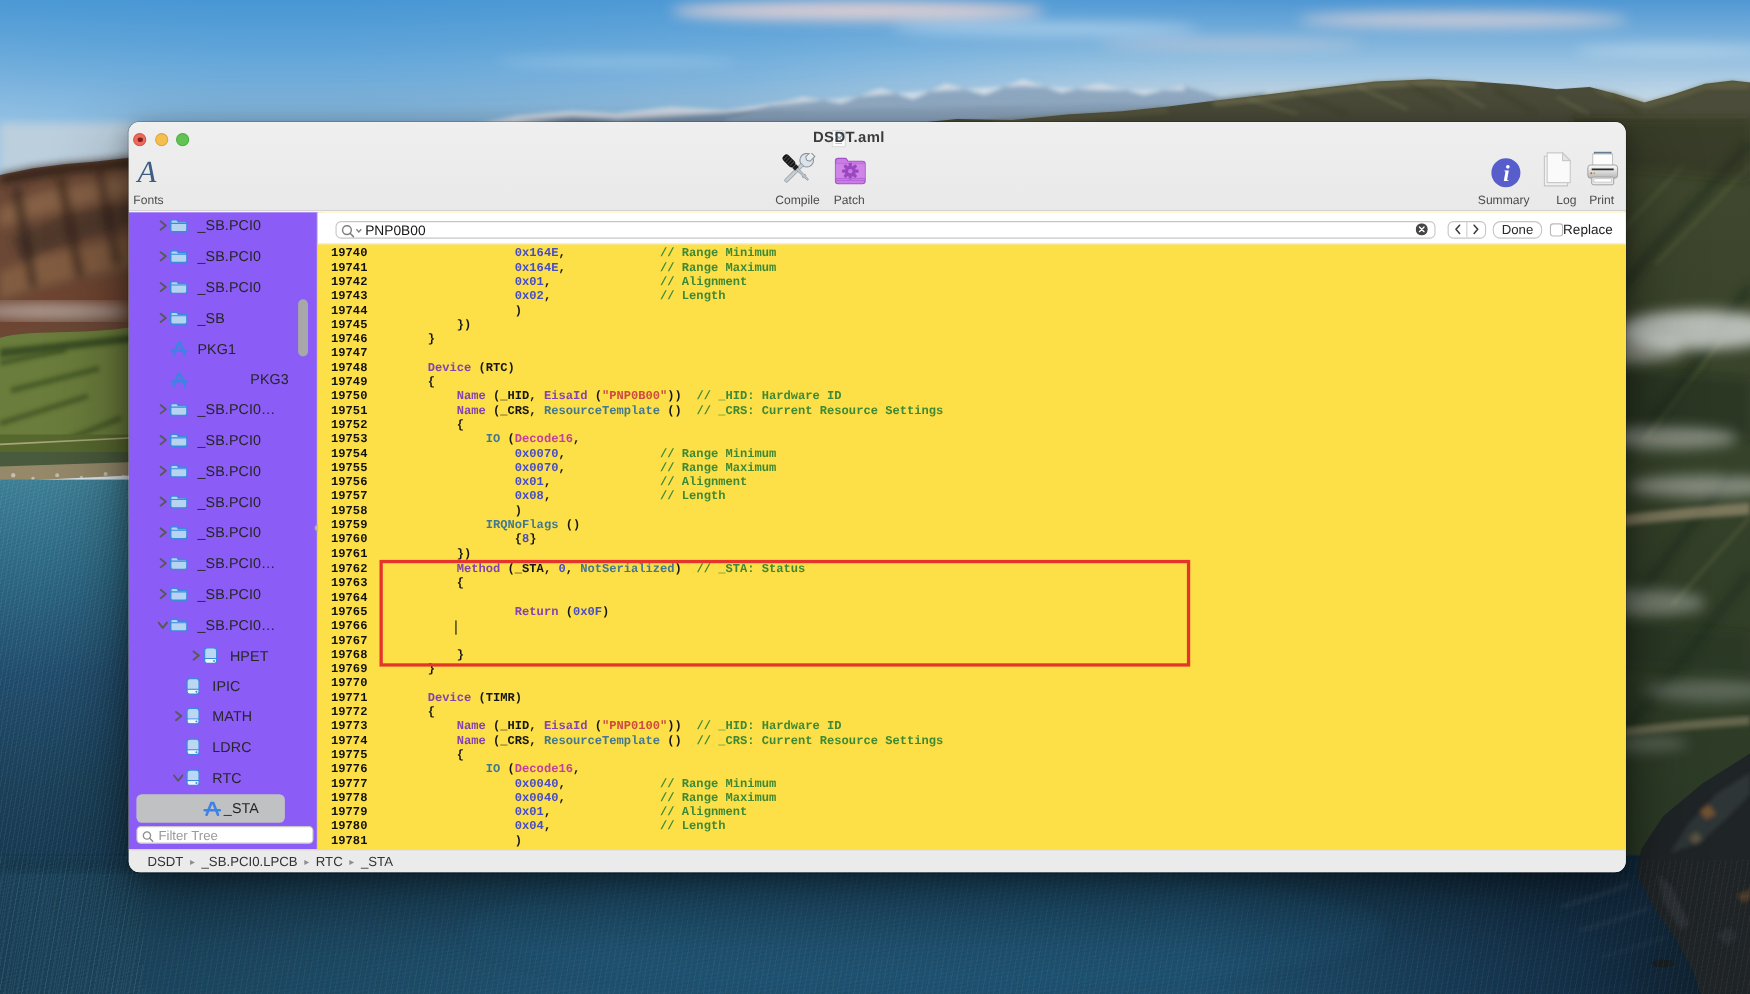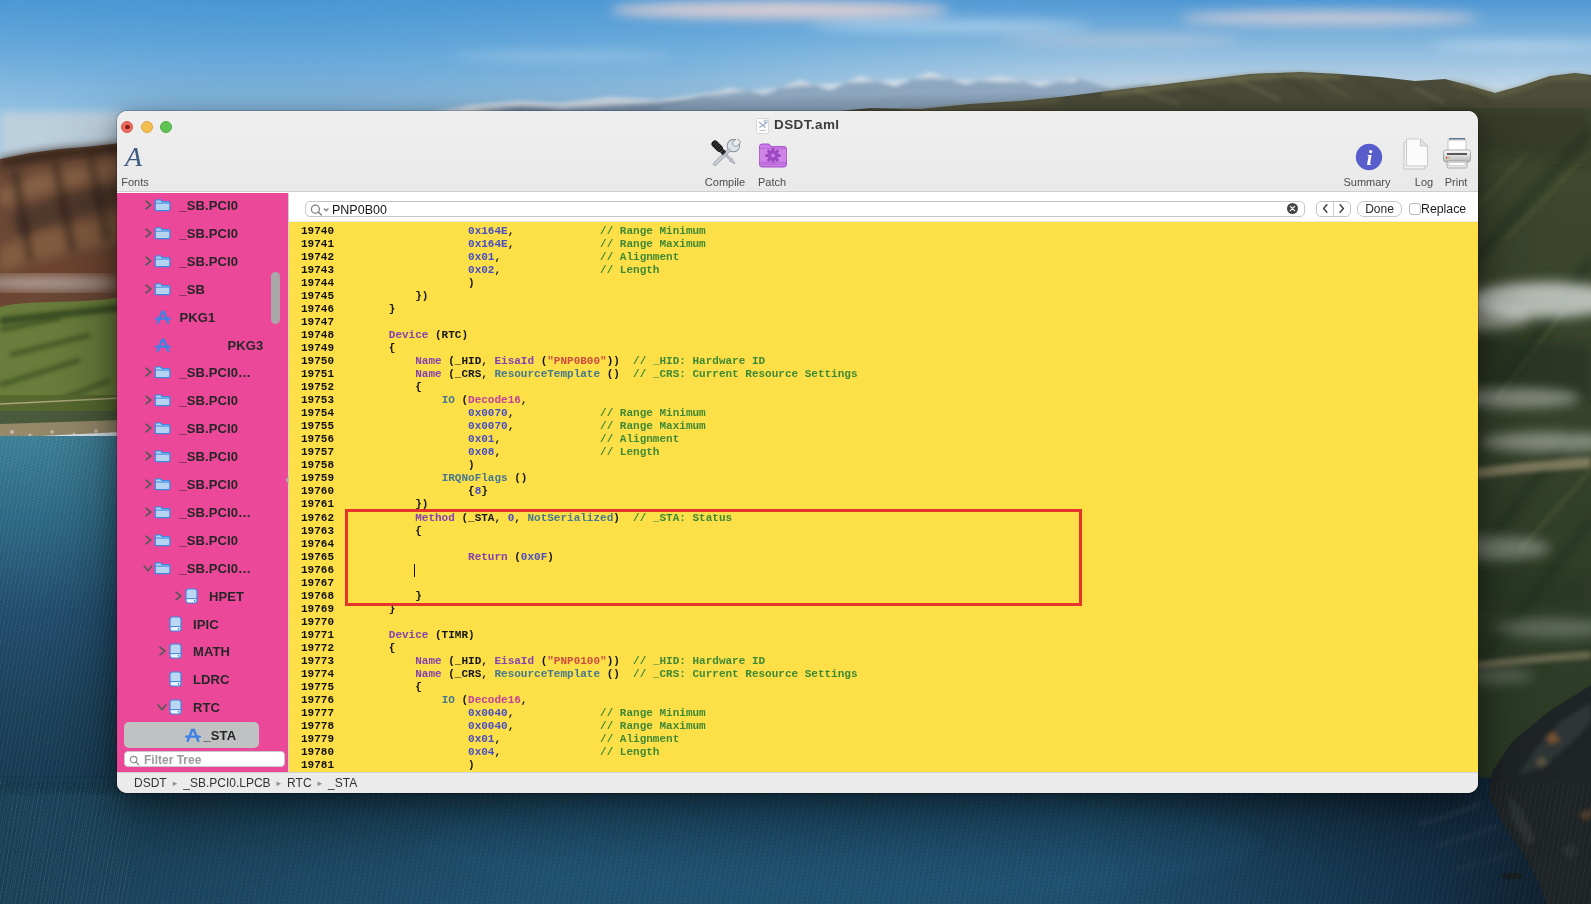--- a/index.html
+++ b/index.html
@@ -9,21 +9,21 @@
   #win{position:absolute;left:117px;top:111px;width:1361px;height:682px;border-radius:10px;
        background:#fff;box-shadow:0 28px 70px rgba(0,0,0,.48),0 6px 22px rgba(0,0,0,.32),0 0 0 1px rgba(0,0,0,.18);
        overflow:hidden;}
   .abs{position:absolute;}
   
   #header{position:absolute;left:0;top:0;width:1361px;height:81px;background:linear-gradient(#efeff0,#e9e9ea);border-bottom:1px solid #cfcfcf;}
   .tl{position:absolute;top:9.5px;width:12px;height:12px;border-radius:50%;}
   .lbl{position:absolute;font-size:11px;color:#4c4c4c;text-align:center;transform:translateX(-50%);white-space:nowrap;top:65px;}
   #title{position:absolute;top:5.5px;font-size:13.5px;font-weight:bold;color:#3c3c3c;letter-spacing:.4px;}
   
-  #sidebar{position:absolute;left:0;top:82px;width:177px;height:579px;background:#ec4899;font-weight:bold;}
+  #sidebar{position:absolute;left:0;top:82px;width:177px;height:579px;background:#8b5cf6;}
   #sbdiv{position:absolute;left:171px;top:82px;width:1px;height:579px;background:#d2d2d2;}
   .row{position:absolute;height:26px;display:flex;align-items:center;}
   .rowtxt{font-size:13px;color:#262626;margin-left:7px;letter-spacing:.1px;}
   .chev{position:absolute;width:10px;height:10px;}
   
   #main{position:absolute;left:172px;top:82px;width:1189px;height:579px;background:#fde047;}
   #searchrow{position:absolute;left:0;top:0;width:1189px;height:29px;background:#fff;border-bottom:1px solid #ececec;}
   #sfield{position:absolute;left:16px;top:8px;width:1000px;height:16px;border:1px solid #c6c6c6;border-radius:5px;background:#fff;}
   .btn{position:absolute;border:1px solid #c6c6c6;border-radius:6px;background:#fff;font-size:12px;color:#2a2a2a;display:flex;align-items:center;justify-content:center;}
   
@@ -282,21 +282,21 @@
 <svg class="abs" style="left:639px;top:6.5px;" width="13" height="16" viewBox="0 0 13 16">
   <rect x="0.5" y="0.5" width="12" height="15" rx="1" fill="#fcfcfd" stroke="#cfcfcf" stroke-width=".8"></rect>
   <g stroke="#8aa3bd" stroke-width="1.1" fill="none" opacity=".9">
     <path d="M3 4 L9.5 9.5"></path>
     <path d="M9.5 4 Q9.5 6.5 7 7 L3.5 9.5"></path>
   </g>
   <path d="M3.5 12.5 L9.5 12.5" stroke="#b9c4cf" stroke-width="1"></path>
   <circle cx="9.8" cy="3.6" r="1.5" fill="none" stroke="#8aa3bd" stroke-width=".9"></circle>
 </svg>
 
-    <div id="title" style="left:657px;width:auto;text-align:right;">DSDT.aml</div>
+    <div id="title" style="left:622px;width:auto;text-align:right;">DSDT.aml</div>
     <div class="lbl" style="left:18px;">Fonts</div>
     <div class="lbl" style="left:608px;">Compile</div>
     <div class="lbl" style="left:655px;">Patch</div>
     <div class="lbl" style="left:1250px;">Summary</div>
     <div class="lbl" style="left:1299px;padding-left:16px;">Log</div>
     <div class="lbl" style="left:1339px;">Print</div>
     <div class="abs" style="left:8px;top:29.5px;width:24px;height:28px;font-family:'Liberation Serif',serif;font-style:italic;font-size:28px;color:#3e5d80;">A</div>
   </div>
   <div id="sidebar">
       <div style="position:absolute;left:7px;top:529px;width:135px;height:26px;border-radius:5px;background:#c0c1c3;"></div>

